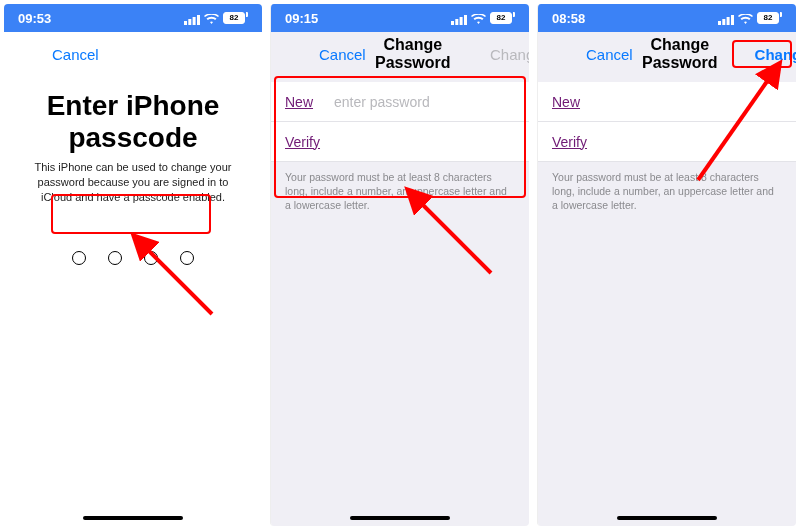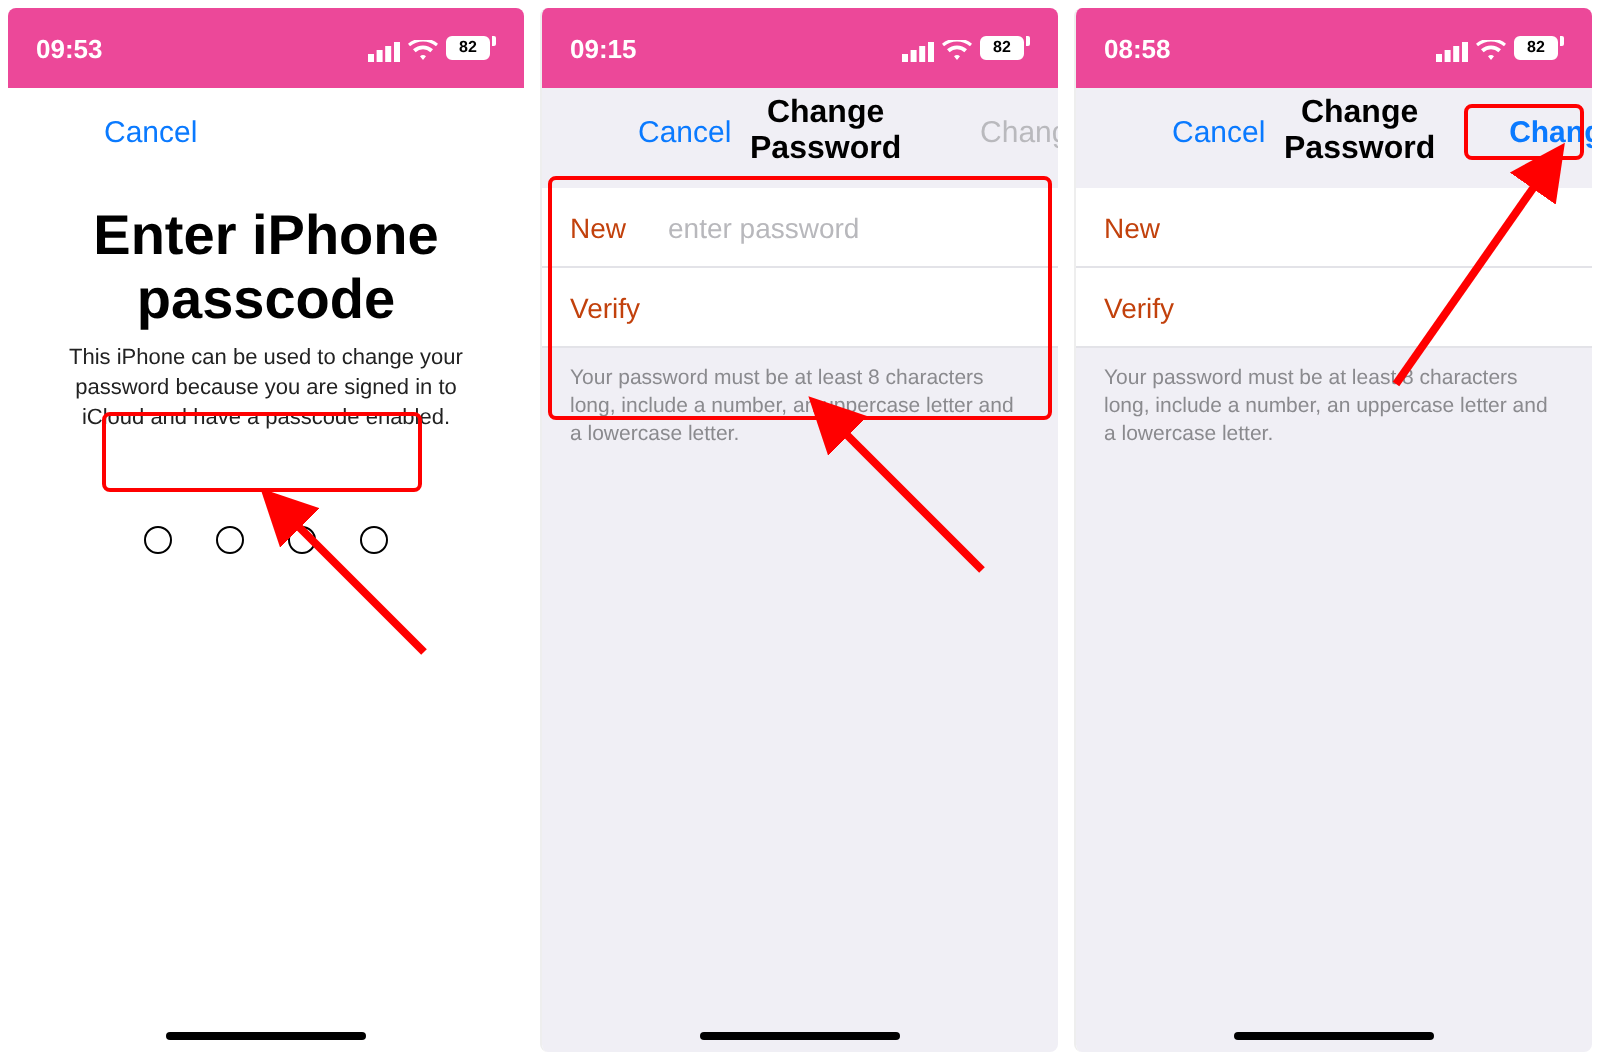--- a/index.html
+++ b/index.html
@@ -17,22 +17,22 @@
     flex: 1;
     height: 522px;
     background: #fff;
     border-radius: 4px;
     overflow: hidden;
     display: flex;
     flex-direction: column;
   }
   
   .status-bar {
-    height: 40px;
-    background: #ec4899;
+    height: 28px;
+    background: #3b82f6;
     color: #fff;
     display: flex;
     align-items: center;
     justify-content: space-between;
     padding: 0 14px;
     font-size: 13px;
     font-weight: 600;
   }
   .status-right { display: flex; align-items: center; gap: 4px; }
   .signal { width: 16px; height: 11px; display: inline-block; }
@@ -91,21 +91,21 @@
     margin: 6px 0 0 0;
   }
   .row {
     display: flex; align-items: center;
     height: 40px;
     padding: 0 14px;
     border-bottom: 1px solid #e3e3e8;
     font-size: 14px;
   }
   .row:last-child { border-bottom: 1px solid #e3e3e8; }
-  .row-label { width: 70px; color: #c2410c; }
+  .row-label { width: 70px; color: #701a75; text-decoration: underline; }
   .row-input { flex: 1; border: none; outline: none; font-size: 14px; color: #a16207; background: transparent; }
   .row-input::placeholder { color: #b8b8bc; }
   .footer-note {
     font-size: 10.5px;
     color: #8a8a8e;
     padding: 8px 14px 0;
     line-height: 1.35;
   }
   
   .home-indicator {

